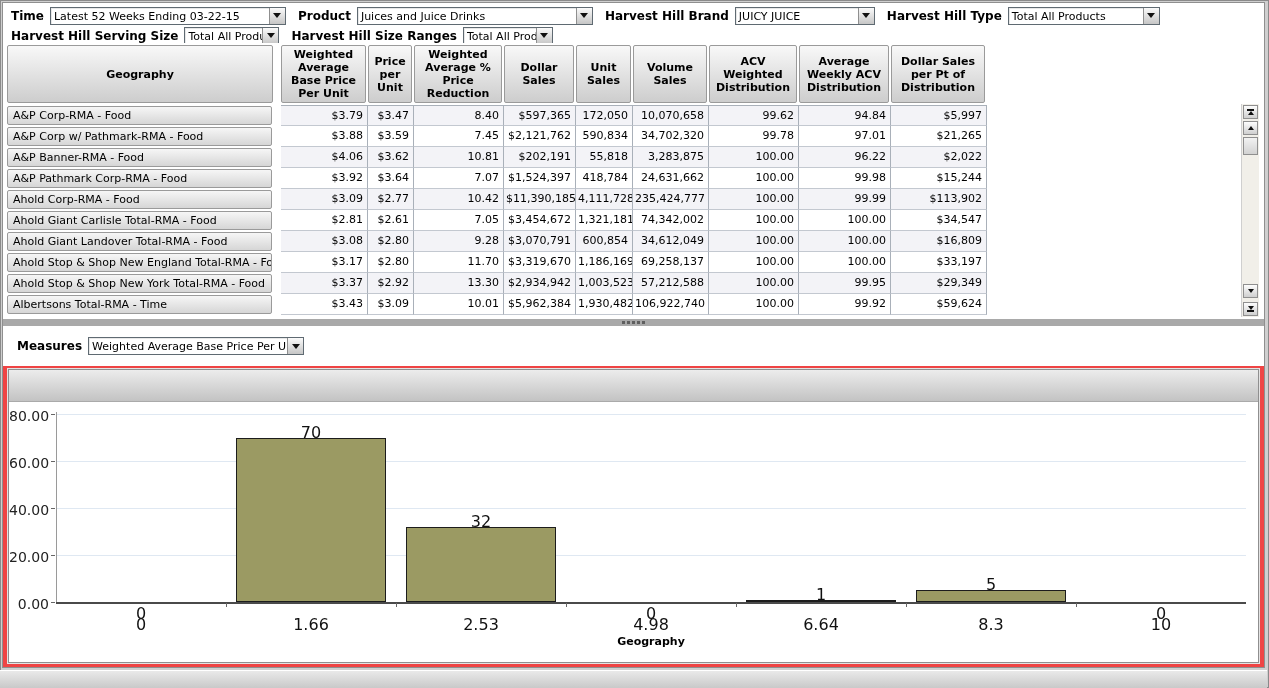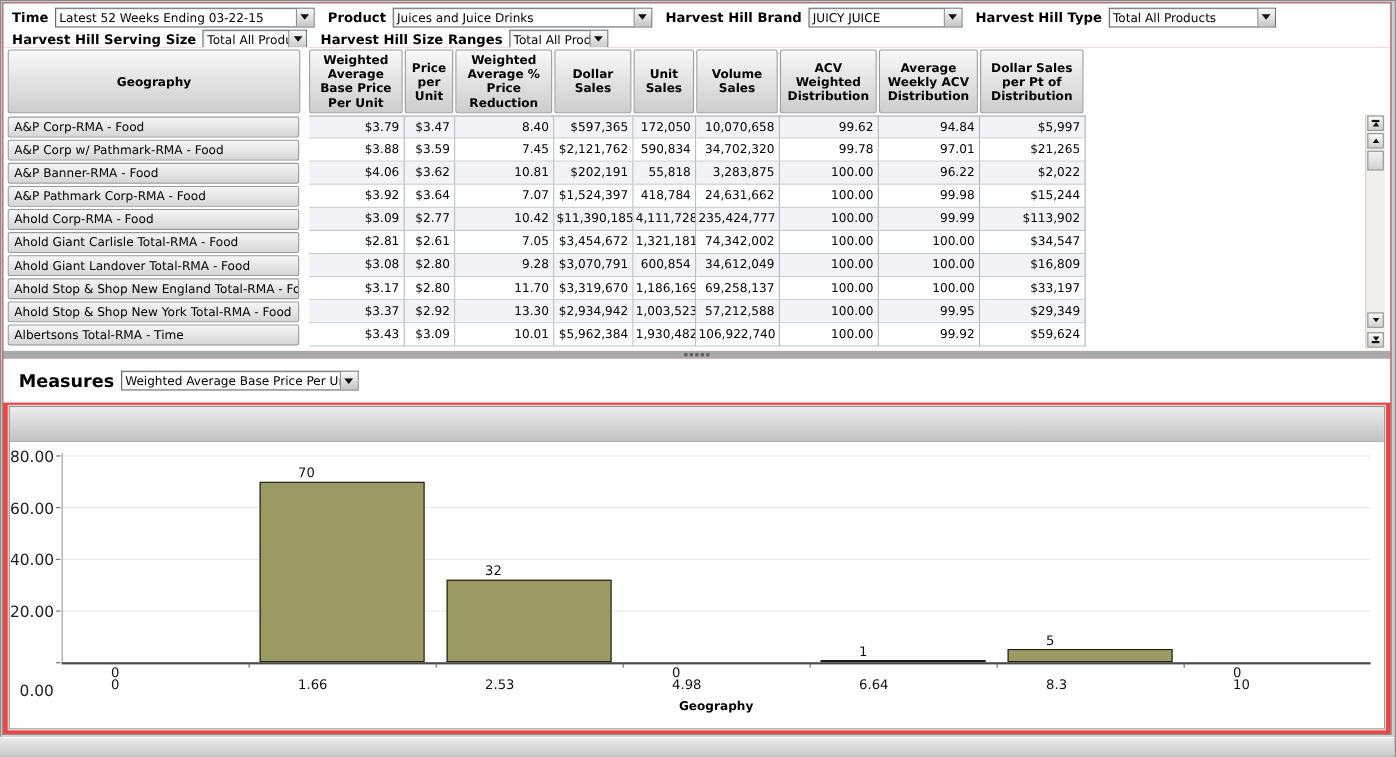--- a/index.html
+++ b/index.html
@@ -102,40 +102,40 @@
   
   .splitter {
     height:7px; background:#a9a9a9;
     display:flex; align-items:center; justify-content:center; cursor:row-resize;
   }
   .grip { display:flex; }
   .grip i { width:3px; height:3px; background:#5f5f5f; margin:0 1px; display:block; }
 
   
   .measures-bar { height:40px; background:#fff; display:flex; align-items:center; padding-left:14px; }
-  .measures-bar .flabel { font-size:16px; }
+  .measures-bar .flabel { font-size:12px; }
 
   
   .chart-panel {
     margin:3px 5px 0 5px; height:294px;
     border:1px solid #8f8f8f; background:#fff;
     box-shadow:0 0 0 1px #e3e3e3;
   }
   .chart-titlebar {
     height:32px; background:linear-gradient(#ececec,#c3c3c3);
     border-bottom:1px solid #aaa;
   }
   .chart-canvas { position:relative; height:260px; background:#fff; overflow:hidden; }
   .gridline { position:absolute; height:1px; background:#dfe8f2; }
   .yaxis-line { position:absolute; width:1px; background:#9a9a9a; }
   .xaxis-line { position:absolute; height:2px; background:#4a4a4a; }
   .ytick-label { position:absolute; width:40px; text-align:right; font-size:14px; color:#222; }
   .ytick-mark { position:absolute; width:4px; height:1px; background:#666; }
   .xtick-mark { position:absolute; width:1px; height:4px; background:#666; }
-  .xtick-label, .bar-label { position:absolute; font-size:12px; color:#111; }
+  .xtick-label, .bar-label { position:absolute; font-size:16px; color:#111; text-align:center; }
   .chart-bar { position:absolute; border:1px solid #1c1c1c; }
   .xaxis-title { position:absolute; font-weight:bold; font-size:11px; text-align:center; }
 </style>
 </head>
 <body>
 
 <div class="app">
 
   <div class="filter-bar">
     <div class="filter-row">
@@ -382,21 +382,21 @@
       <span class="dd-btn">
           <span class="tri-down"></span>
         </span>
     </div>
   </div>
 
   <div class="chart-panel">
     <div class="chart-titlebar"></div>
     <div class="chart-canvas" id="chart-canvas">
         <div class="ytick-mark" style="left: 42px; top: 200px;"></div>
-        <div class="ytick-label" style="left: 0px; top: 194px; margin-top: 25px;">0.00</div>
+        <div class="ytick-label" style="left: 0px; top: 194px;">0.00</div>
         <div class="gridline" style="left: 47px; top: 153px; width: 1190px;"></div>
         <div class="ytick-mark" style="left: 42px; top: 153px;"></div>
         <div class="ytick-label" style="left: 0px; top: 147px;">20.00</div>
         <div class="gridline" style="left: 47px; top: 106px; width: 1190px;"></div>
         <div class="ytick-mark" style="left: 42px; top: 106px;"></div>
         <div class="ytick-label" style="left: 0px; top: 100px;">40.00</div>
         <div class="gridline" style="left: 47px; top: 59px; width: 1190px;"></div>
         <div class="ytick-mark" style="left: 42px; top: 59px;"></div>
         <div class="ytick-label" style="left: 0px; top: 53px;">60.00</div>
         <div class="gridline" style="left: 47px; top: 12px; width: 1190px;"></div>

